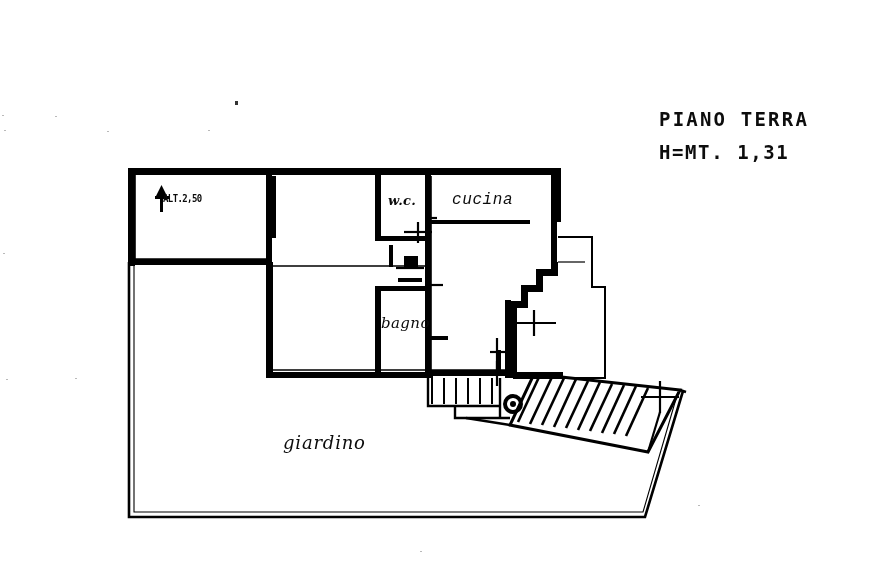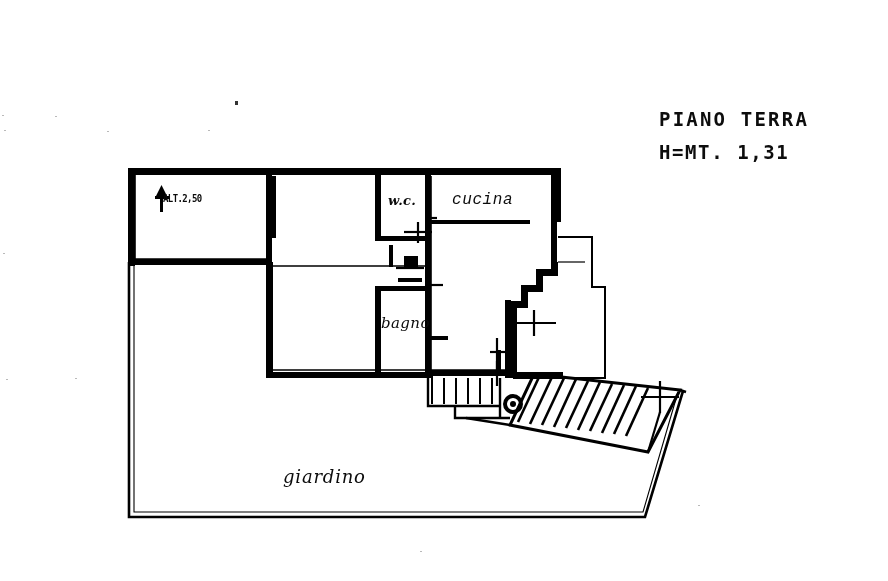--- a/index.html
+++ b/index.html
@@ -39,21 +39,21 @@
     position: absolute;
     font-family: "DejaVu Serif", "Liberation Serif", serif;
     font-style: italic;
     color: #0b0b0b;
     white-space: nowrap;
     user-select: none;
   }
   .lbl-wc    { left: 388px; top: 193px;  font-size: 13px; font-weight: 700; letter-spacing: 0.3px; }
   .lbl-cucina{ left: 452px; top: 191px;  font-size: 16px; letter-spacing: 0.6px; font-family: Liberation Mono, monospace; }
   .lbl-bagno { left: 381px; top: 314px;  font-size: 15px; letter-spacing: 0.4px; }
-  .lbl-giardino { left: 283px; top: 432px; font-size: 18px; letter-spacing: 0.8px; margin-top: 34px; }
+  .lbl-giardino { left: 283px; top: 432px; font-size: 18px; letter-spacing: 0.8px; }
   .alt-note {
     position: absolute;
     left: 163px;
     top: 194px;
     font-family: "DejaVu Sans Mono", "Liberation Mono", monospace;
     font-size: 9px;
     font-weight: 700;
     letter-spacing: -0.6px;
     color: #0a0a0a;
     white-space: nowrap;

